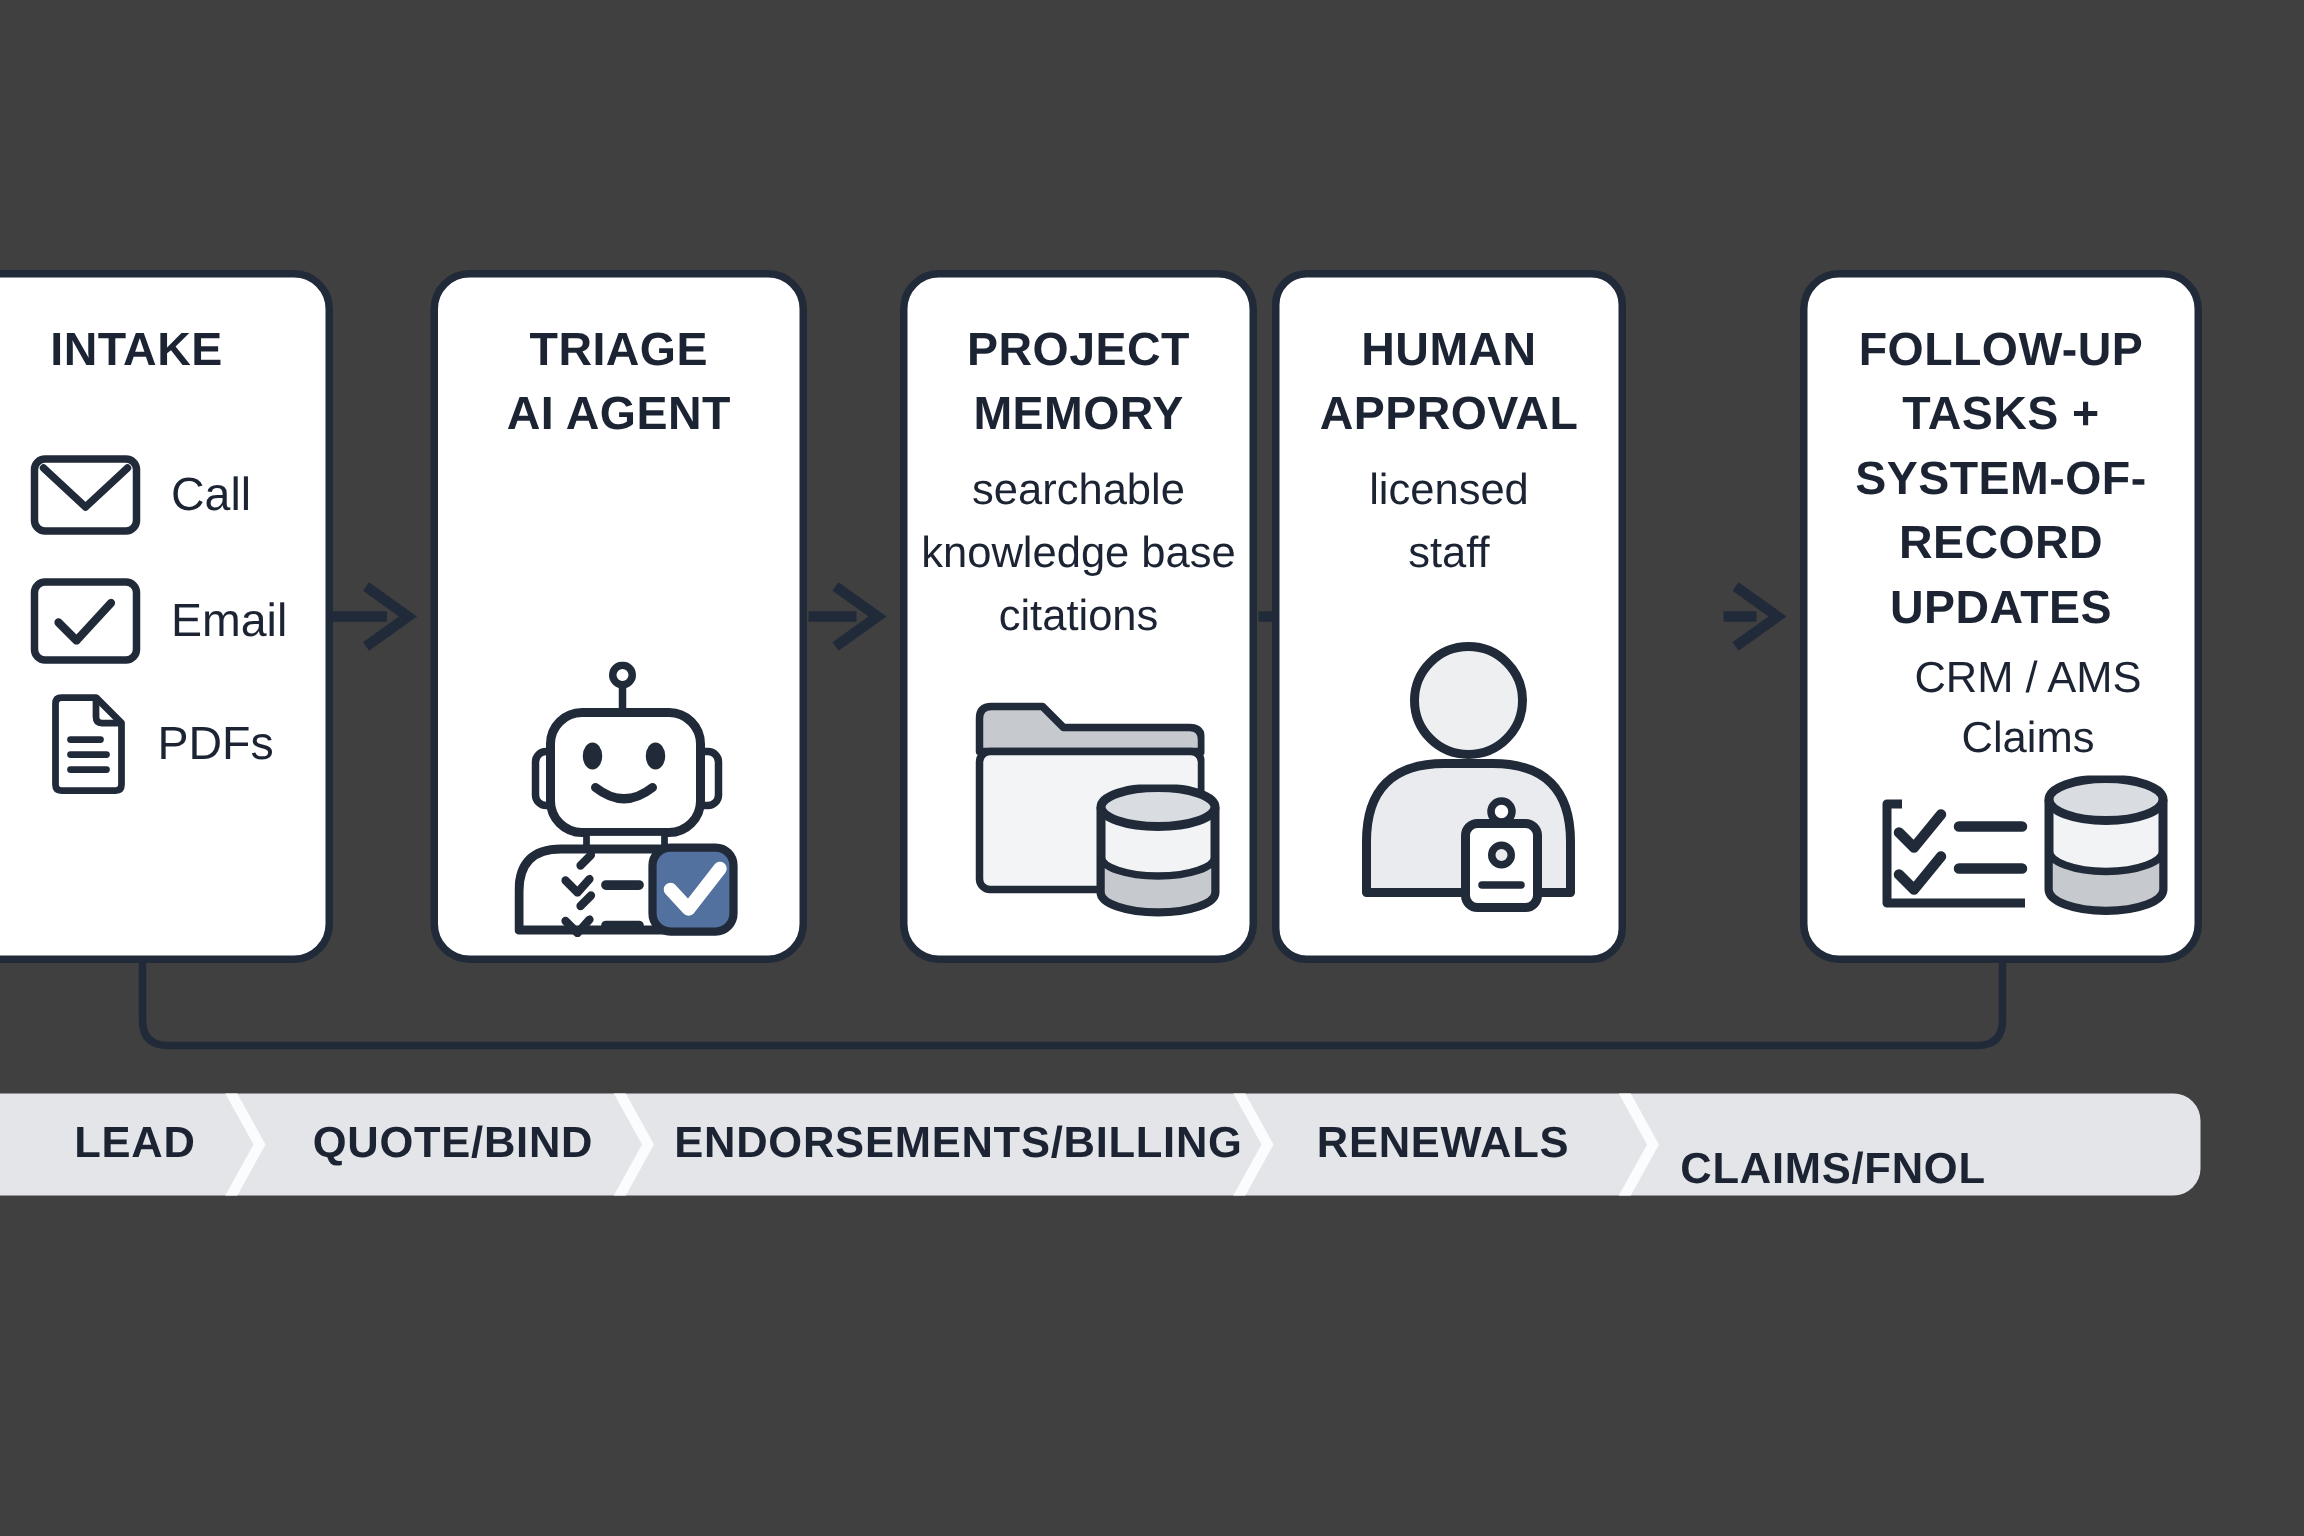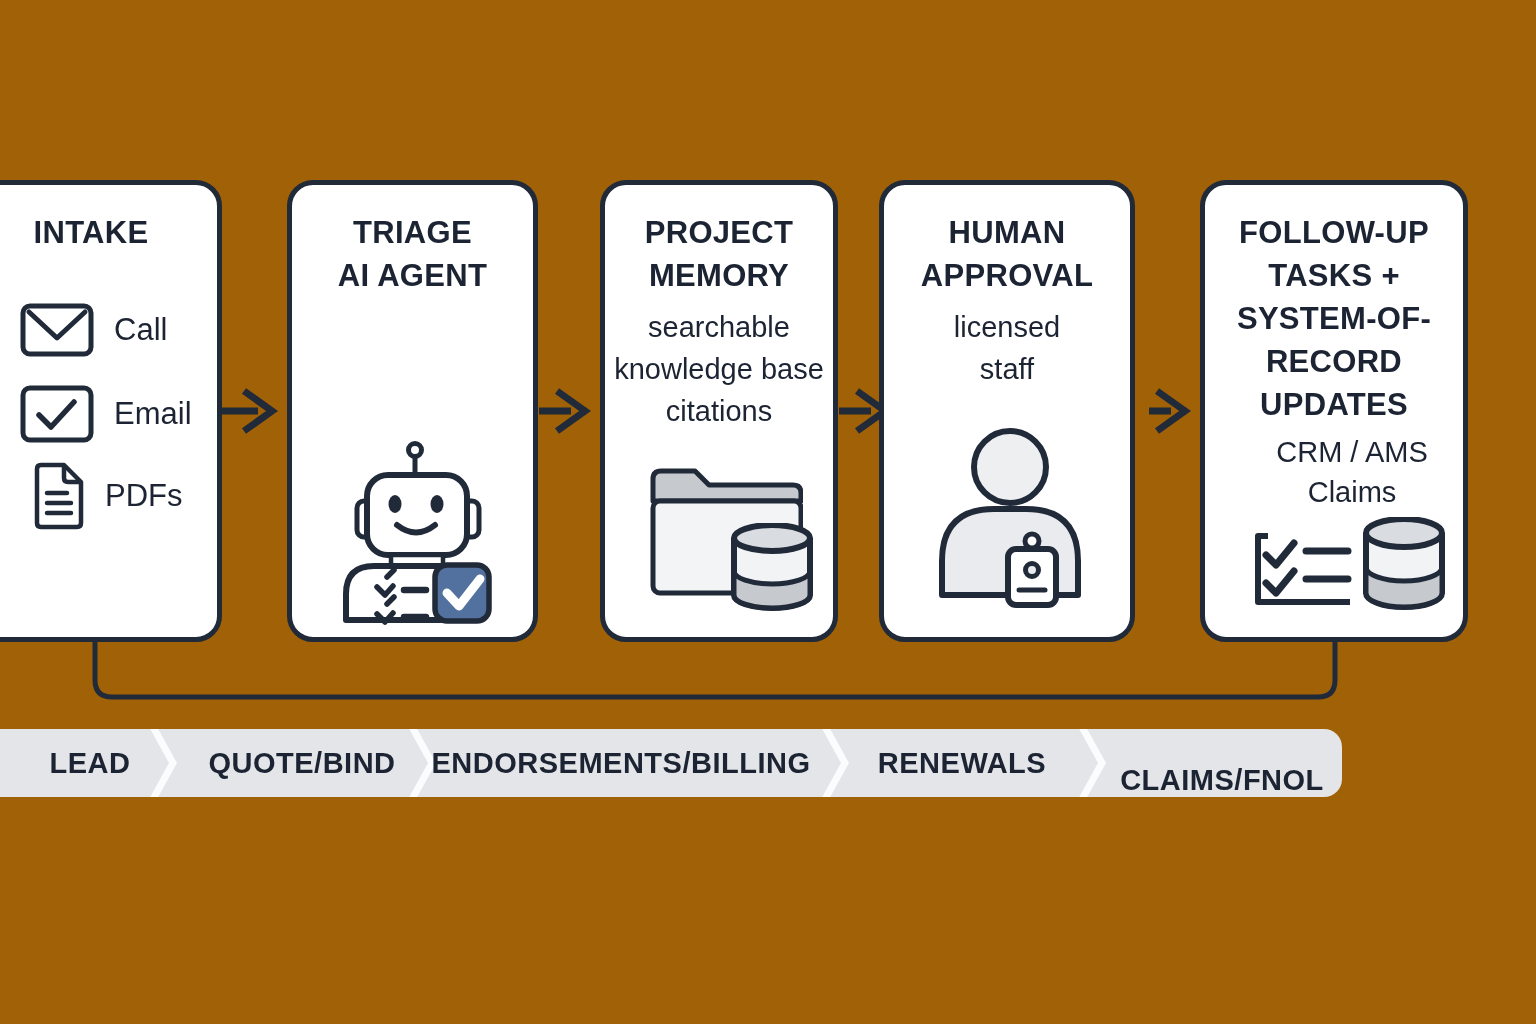--- a/index.html
+++ b/index.html
@@ -3,21 +3,21 @@
 <meta charset="utf-8">
 <style>
   html,body{margin:0;padding:0;}
   body{
     font-family:"Liberation Sans", sans-serif;
     background:#ffffff;
   }
   .canvas{
     position:relative;
     width:1536px;height:1024px;
-    background:#a16207;
+    background:#404040;
     overflow:hidden;
   }
   svg{display:block;}
   .connectors{
     position:absolute;left:0;top:0;z-index:1;
   }
   .box{
     position:absolute;top:180px;height:462px;
     background:#ffffff;
     border:5px solid #212a39;
@@ -46,21 +46,21 @@
   .intake-row{
     position:absolute;
     display:flex;align-items:center;gap:20px;
   }
   .intake-label{
     font-size:31px;color:#1c2433;
   }
   .abs{position:absolute;}
   .bar{
     position:absolute;left:0;top:729px;
-    width:1342px;height:68px;
+    width:1467px;height:68px;
     background:#e3e5e8;
     border-radius:0 18px 18px 0;
     z-index:2;
   }
   .bar-sep{position:absolute;left:0;top:0;}
   .stage{
     position:absolute;top:50%;
     transform:translate(-50%,-50%);
     font-weight:700;font-size:29px;
     letter-spacing:.5px;
@@ -150,21 +150,21 @@
       <path d="M8 40 V18 Q8 10 16 10 H50 L64 24 H148 Q156 24 156 32 V40 Z" fill="#c6cace" stroke="#212a39" stroke-width="5" stroke-linejoin="round"></path>
       <rect x="8" y="40" width="148" height="92" rx="7" fill="#f3f4f6" stroke="#212a39" stroke-width="5"></rect>
     </svg>
     <svg class="abs" style="left:125px;top:338px;" width="84" height="90" viewBox="0 0 84 90">
       <path d="M4 15 V72 a38 13 0 0 0 76 0 V15" fill="#f2f3f5" stroke="#212a39" stroke-width="6" stroke-linejoin="round"></path>
       <path d="M4 48 V72 a38 13 0 0 0 76 0 V48 a38 13 0 0 1 -76 0 Z" fill="#c6cace" stroke="#212a39" stroke-width="5"></path>
       <ellipse cx="42" cy="15" rx="38" ry="13" fill="#d9dce0" stroke="#212a39" stroke-width="6"></ellipse>
     </svg>
   </div>
 
-  <div class="box" style="left:879px;width:256px;">
+  <div class="box" style="left:848px;width:236px;border-radius:23px;">
     <div class="box-title">
       <div>HUMAN</div>
       <div>APPROVAL</div>
     </div>
     <div class="box-sub">
       <div>licensed</div>
       <div>staff</div>
     </div>
     <svg class="abs" style="left:50px;top:238px;" width="152" height="192" viewBox="0 0 152 192">
       <circle cx="76" cy="44" r="36" fill="#edeff1" stroke="#212a39" stroke-width="6"></circle>
@@ -203,18 +203,18 @@
 
   <div class="bar">
     <svg class="bar-sep" width="1467" height="68">
       <polyline points="152,-4 173,34 152,72" fill="none" stroke="#fbfcfd" stroke-width="7"></polyline>
       <polyline points="411,-4 432,34 411,72" fill="none" stroke="#fbfcfd" stroke-width="7"></polyline>
       <polyline points="824,-4 845,34 824,72" fill="none" stroke="#fbfcfd" stroke-width="7"></polyline>
       <polyline points="1081,-4 1102,34 1081,72" fill="none" stroke="#fbfcfd" stroke-width="7"></polyline>
     </svg>
     <span class="stage" style="left:90px;">LEAD</span>
     <span class="stage" style="left:302px;">QUOTE/BIND</span>
-    <span class="stage" style="left:621px;">ENDORSEMENTS/BILLING</span>
+    <span class="stage" style="left:639px;">ENDORSEMENTS/BILLING</span>
     <span class="stage" style="left:962px;">RENEWALS</span>
     <span class="stage" style="left:1222px;margin-top:17px;">CLAIMS/FNOL</span>
   </div>
 
 </div>
 
 </body></html>

